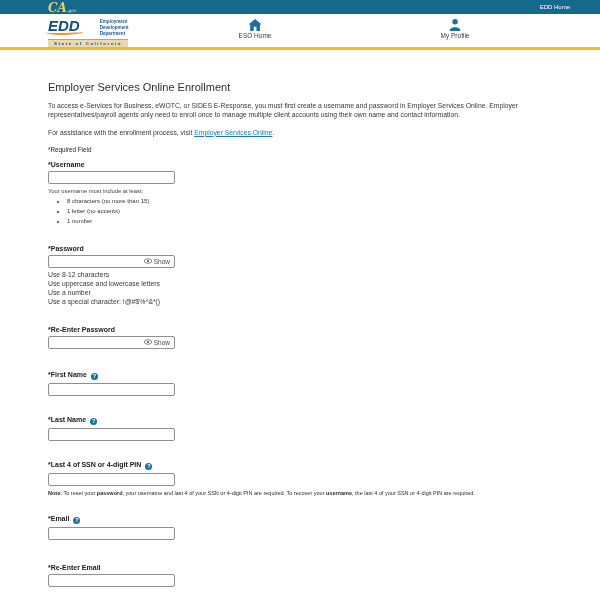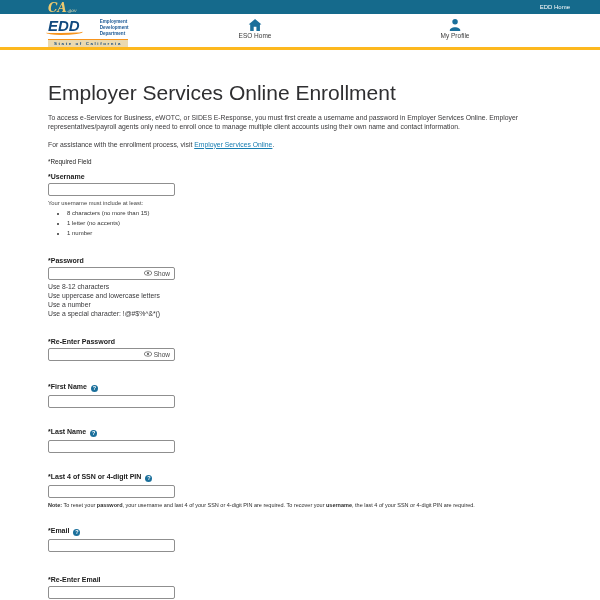--- a/index.html
+++ b/index.html
@@ -25,21 +25,21 @@
   .edd-dept { font-size:4.6px; font-weight:bold; color:#1d5a96; line-height:1.3; padding-top:1px; }
   .edd-state { margin-top:2px; background:#ead9b0; color:#11497e; font-size:4.4px;
     font-weight:bold; letter-spacing:1.6px; text-align:center; padding:1px 0;
     border-top:1px solid #f7941d; }
   .nav-item { position:absolute; top:5px; transform:translateX(-50%); text-align:center; cursor:pointer; }
   .nav-item svg { display:block; margin:0 auto; }
   .nav-label { font-size:6.5px; color:#3b3b3b; margin-top:1px; }
 
   
   .main { padding:0 45px 0 48px; }
-  h1 { font-size:21px; font-weight:400; color:#2f2f31; margin-top:31px; }
+  h1 { font-size:11px; font-weight:400; color:#2f2f31; margin-top:31px; }
   .intro { font-size:6.8px; line-height:1.3; color:#39383a; margin-top:9px; max-width:508px; }
   .assist { font-size:6.8px; color:#39383a; margin-top:9px; }
   .link { color:#177cb0; text-decoration:underline; cursor:pointer; }
   .required { font-size:6.3px; color:#222; margin-top:10px; }
 
   .field-label { font-size:7px; font-weight:bold; color:#1b1b1b; }
   .help-icon { display:inline-block; width:7px; height:7px; border-radius:50%;
     background:#1a6f9b; color:#fff; font-size:5.5px; line-height:7px; text-align:center;
     font-weight:bold; margin-left:4px; vertical-align:-1px; cursor:pointer; }
   .text-input { display:block; margin-top:3px; width:127px; height:13px;

